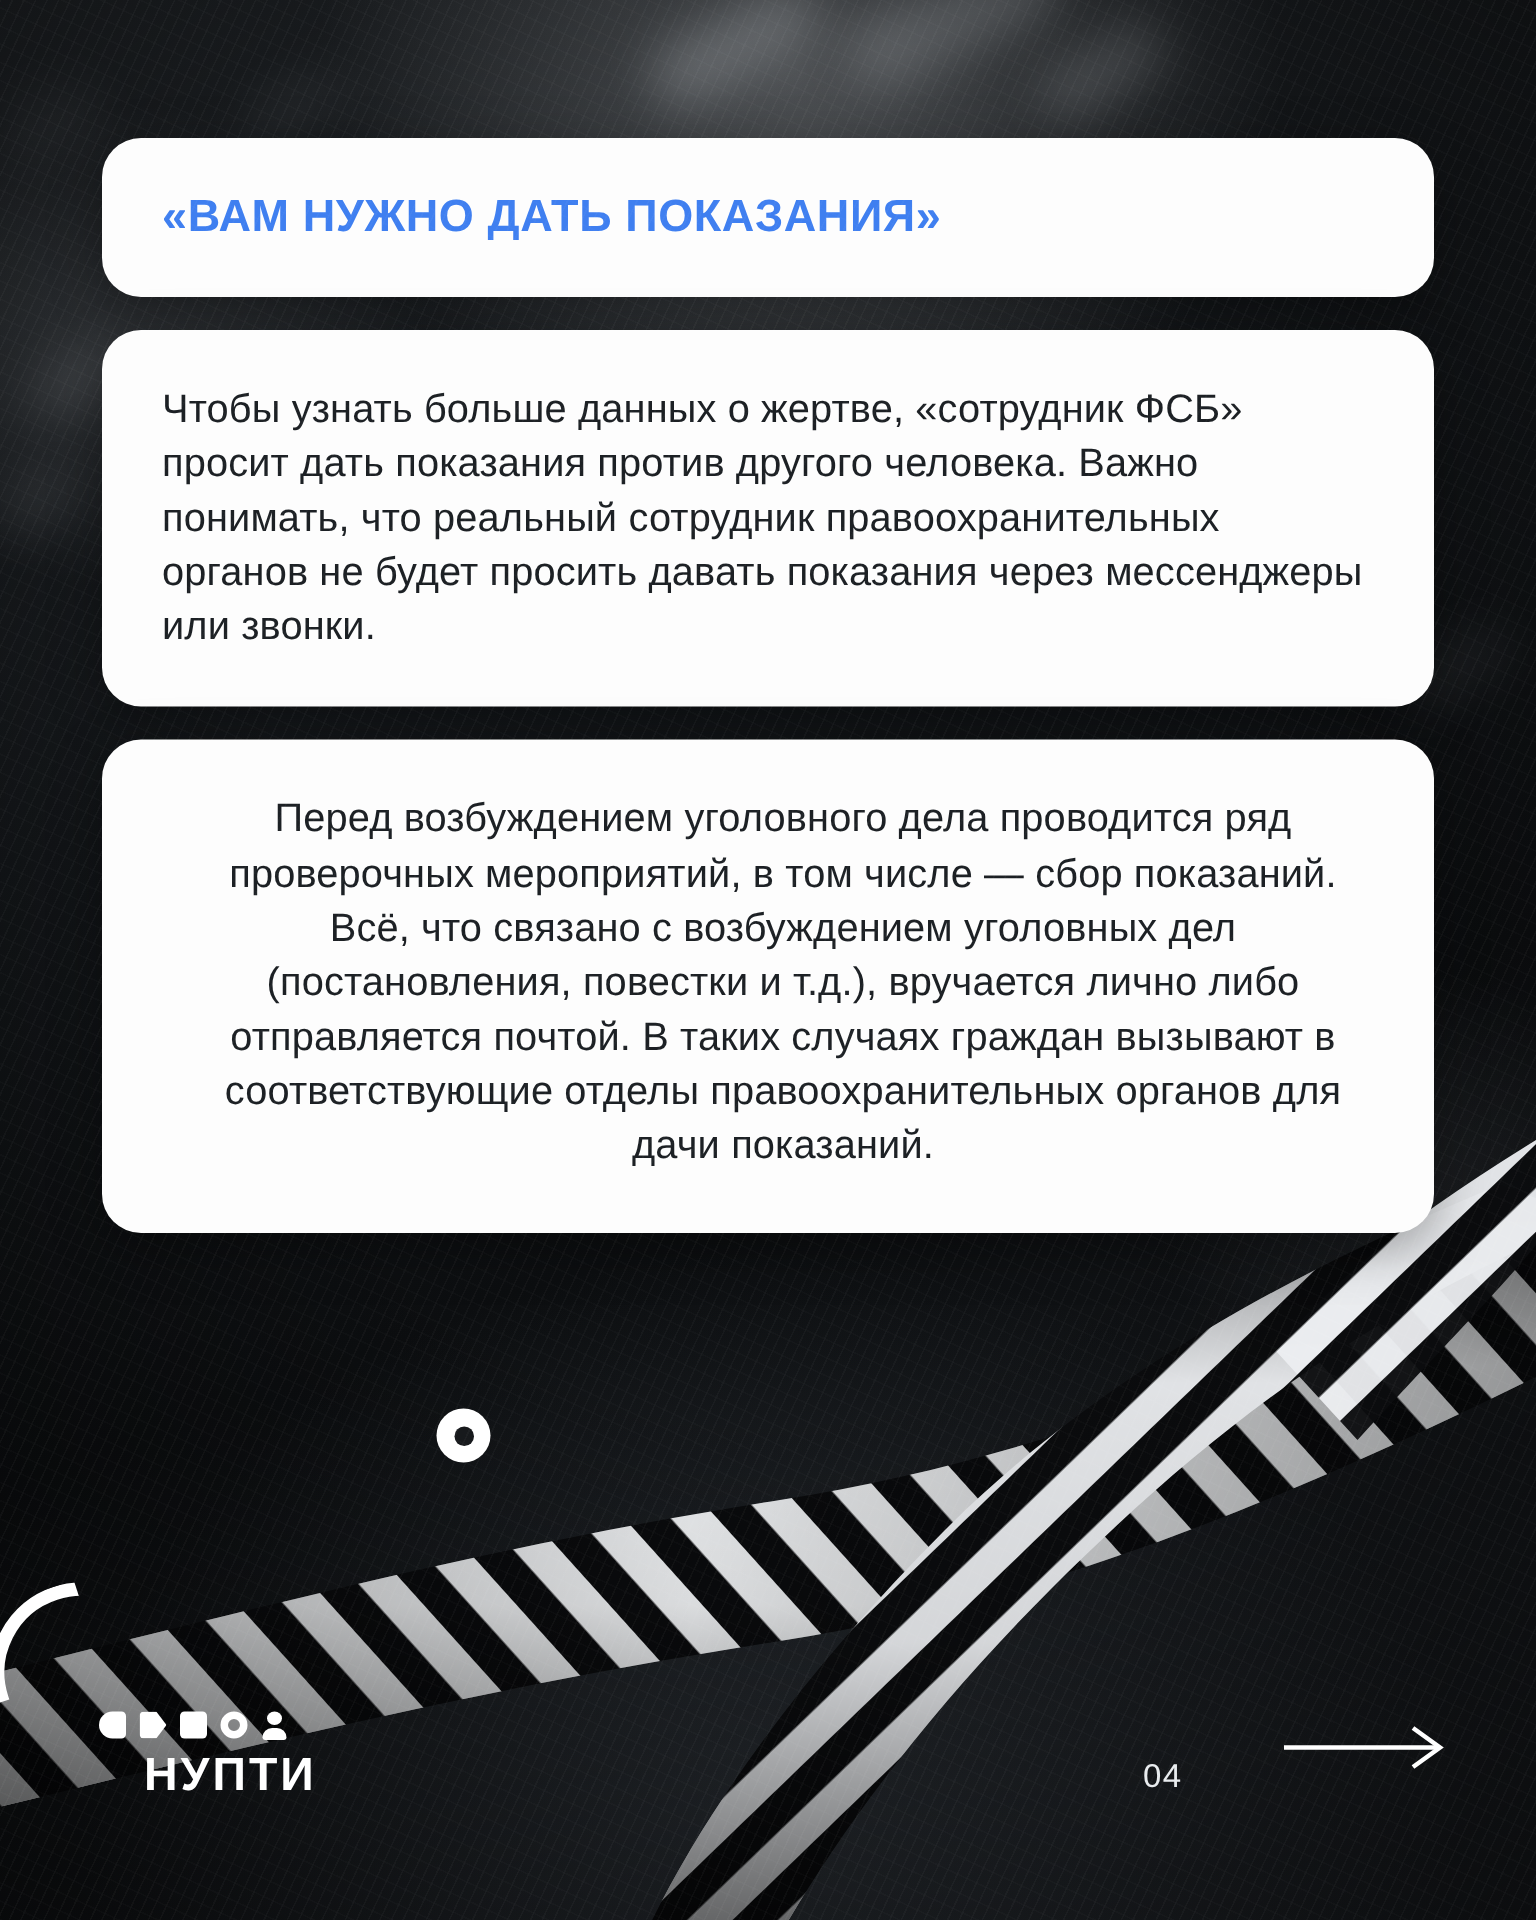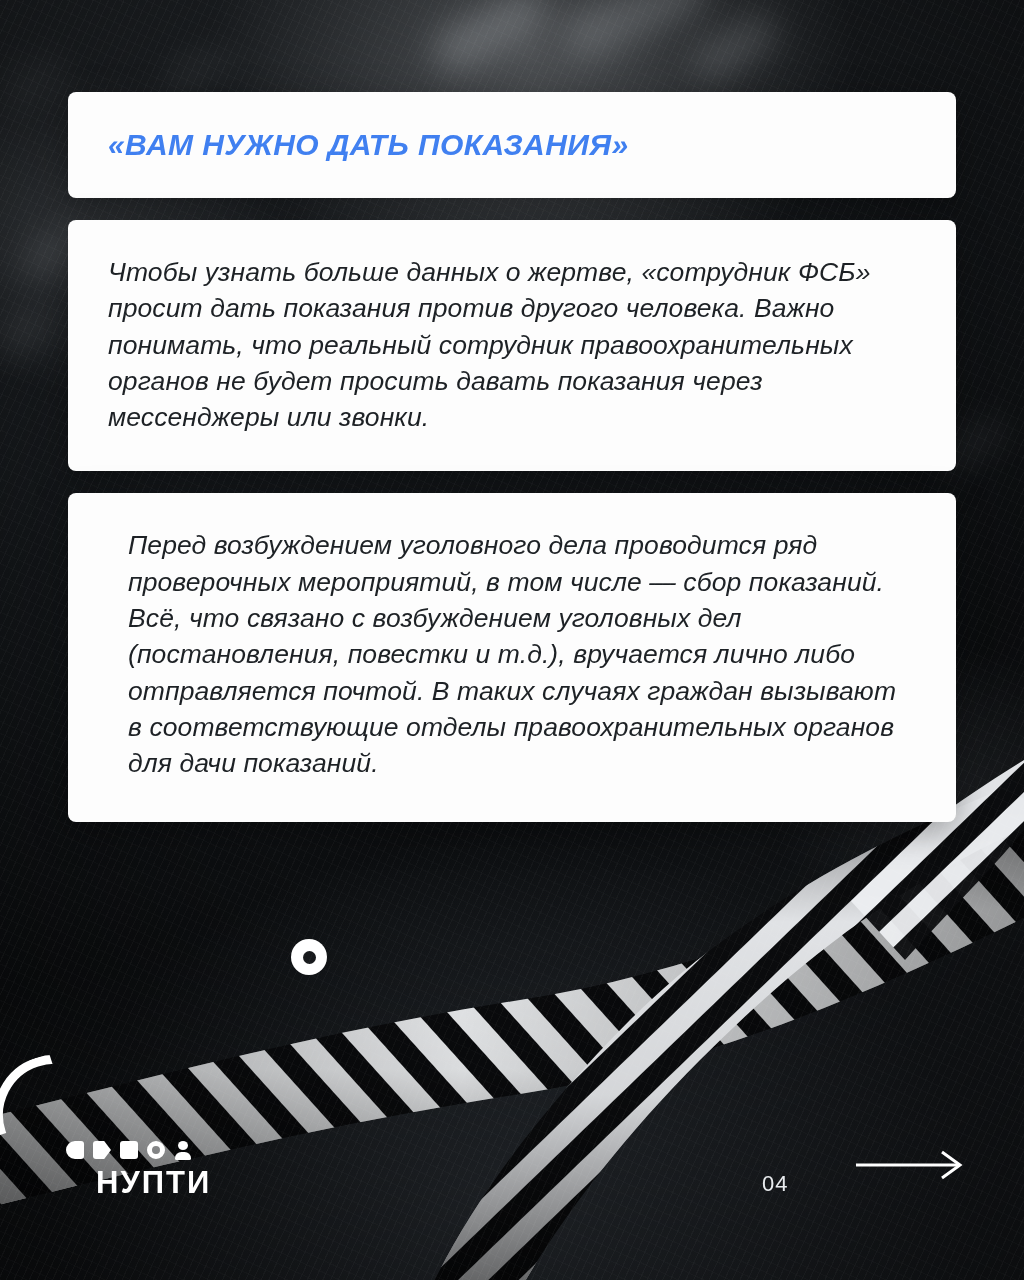--- a/index.html
+++ b/index.html
@@ -55,25 +55,24 @@
   .stack {
     position: absolute;
     left: 68px;
     top: 92px;
     width: 888px;
     z-index: 6;
   }
 
   .card {
     background: #fdfdfd;
-    border-radius: 8px;
+    border-radius: 26px;
     padding: 30px 40px;
     margin-bottom: 22px;
     box-shadow: 0 10px 34px rgba(0,0,0,0.35);
-    font-style: italic;
   }
 
   .card-title {
     font-size: 30px;
     font-weight: bold;
     letter-spacing: .4px;
     color: #3f7ff0;
     text-transform: uppercase;
     padding: 14px 0 14px 0;
   }
@@ -81,21 +80,21 @@
   .card-title-wrap { padding: 22px 40px; }
 
   .card-body {
     font-size: 26.5px;
     line-height: 1.37;
     color: #1c2024;
     letter-spacing: .1px;
   }
 
   .card-p1 { padding: 34px 43px 36px 40px; }
-  .card-p2 { padding: 34px 40px 40px 60px; }
+  .card-p2 { padding: 34px 40px 40px 60px; text-align: center; }
 
   
   .tape-wrap {
     position: absolute;
     inset: 0;
     z-index: 4;
     overflow: hidden;
   }
 
   

